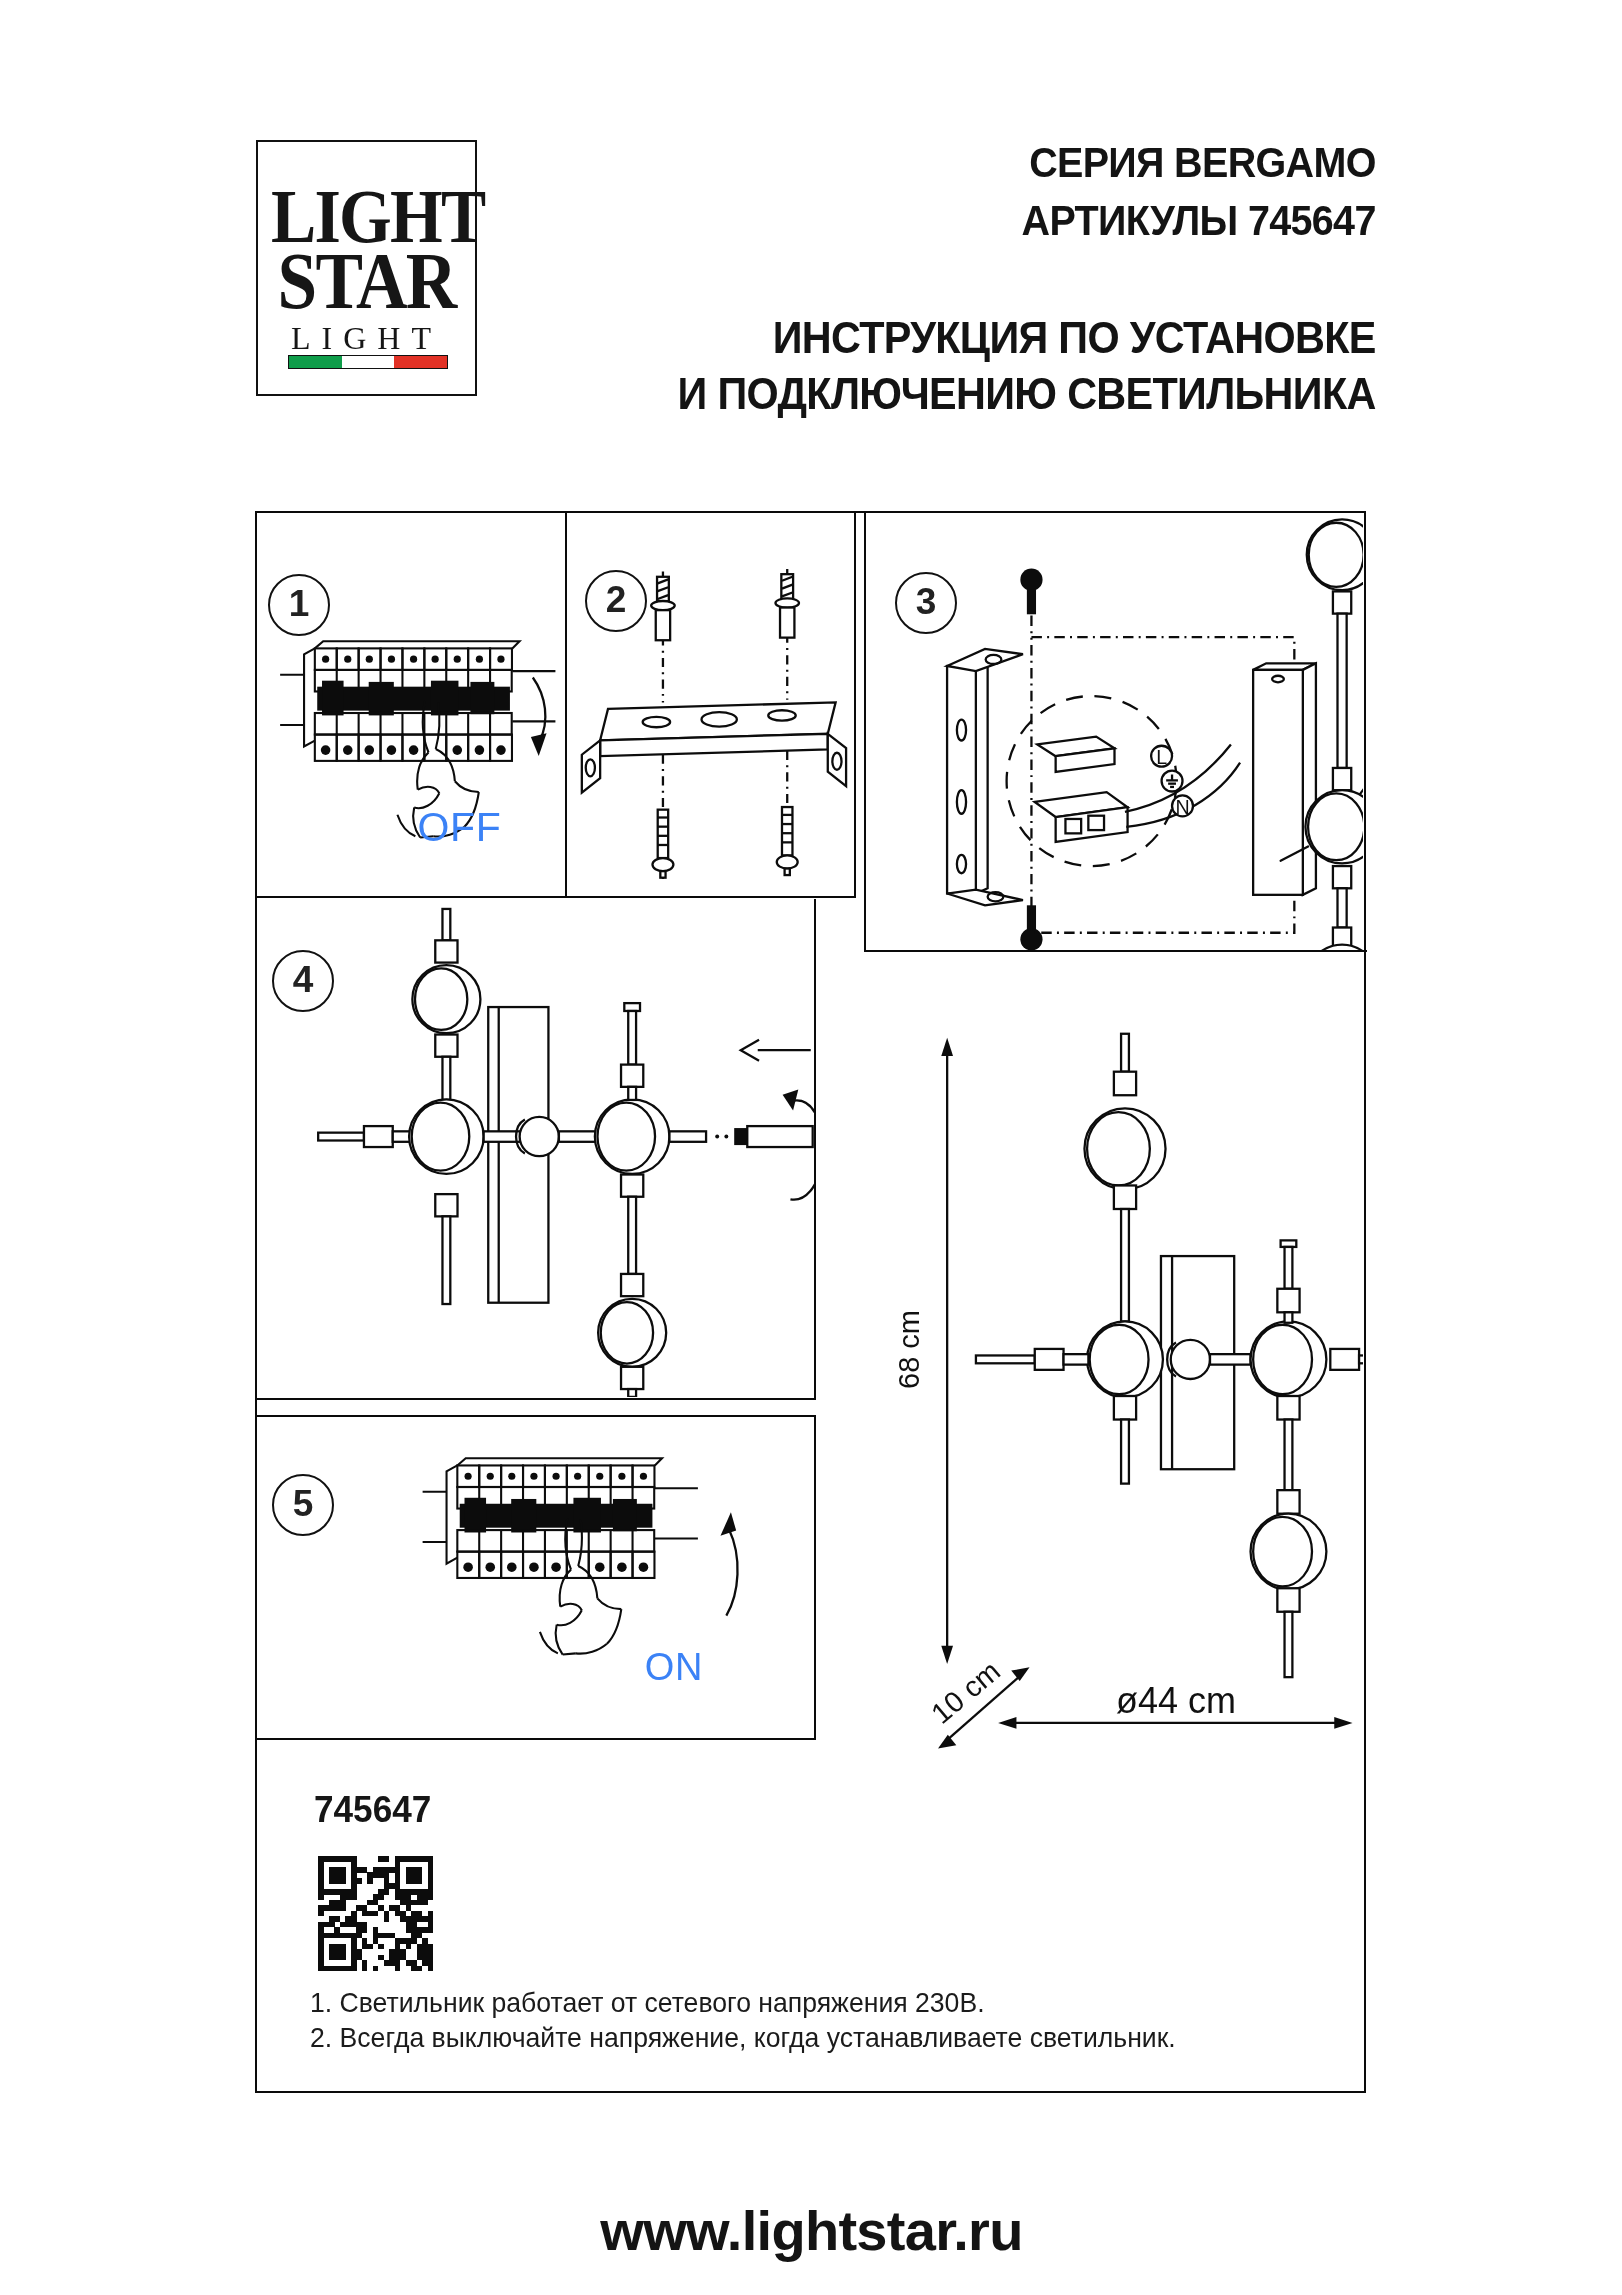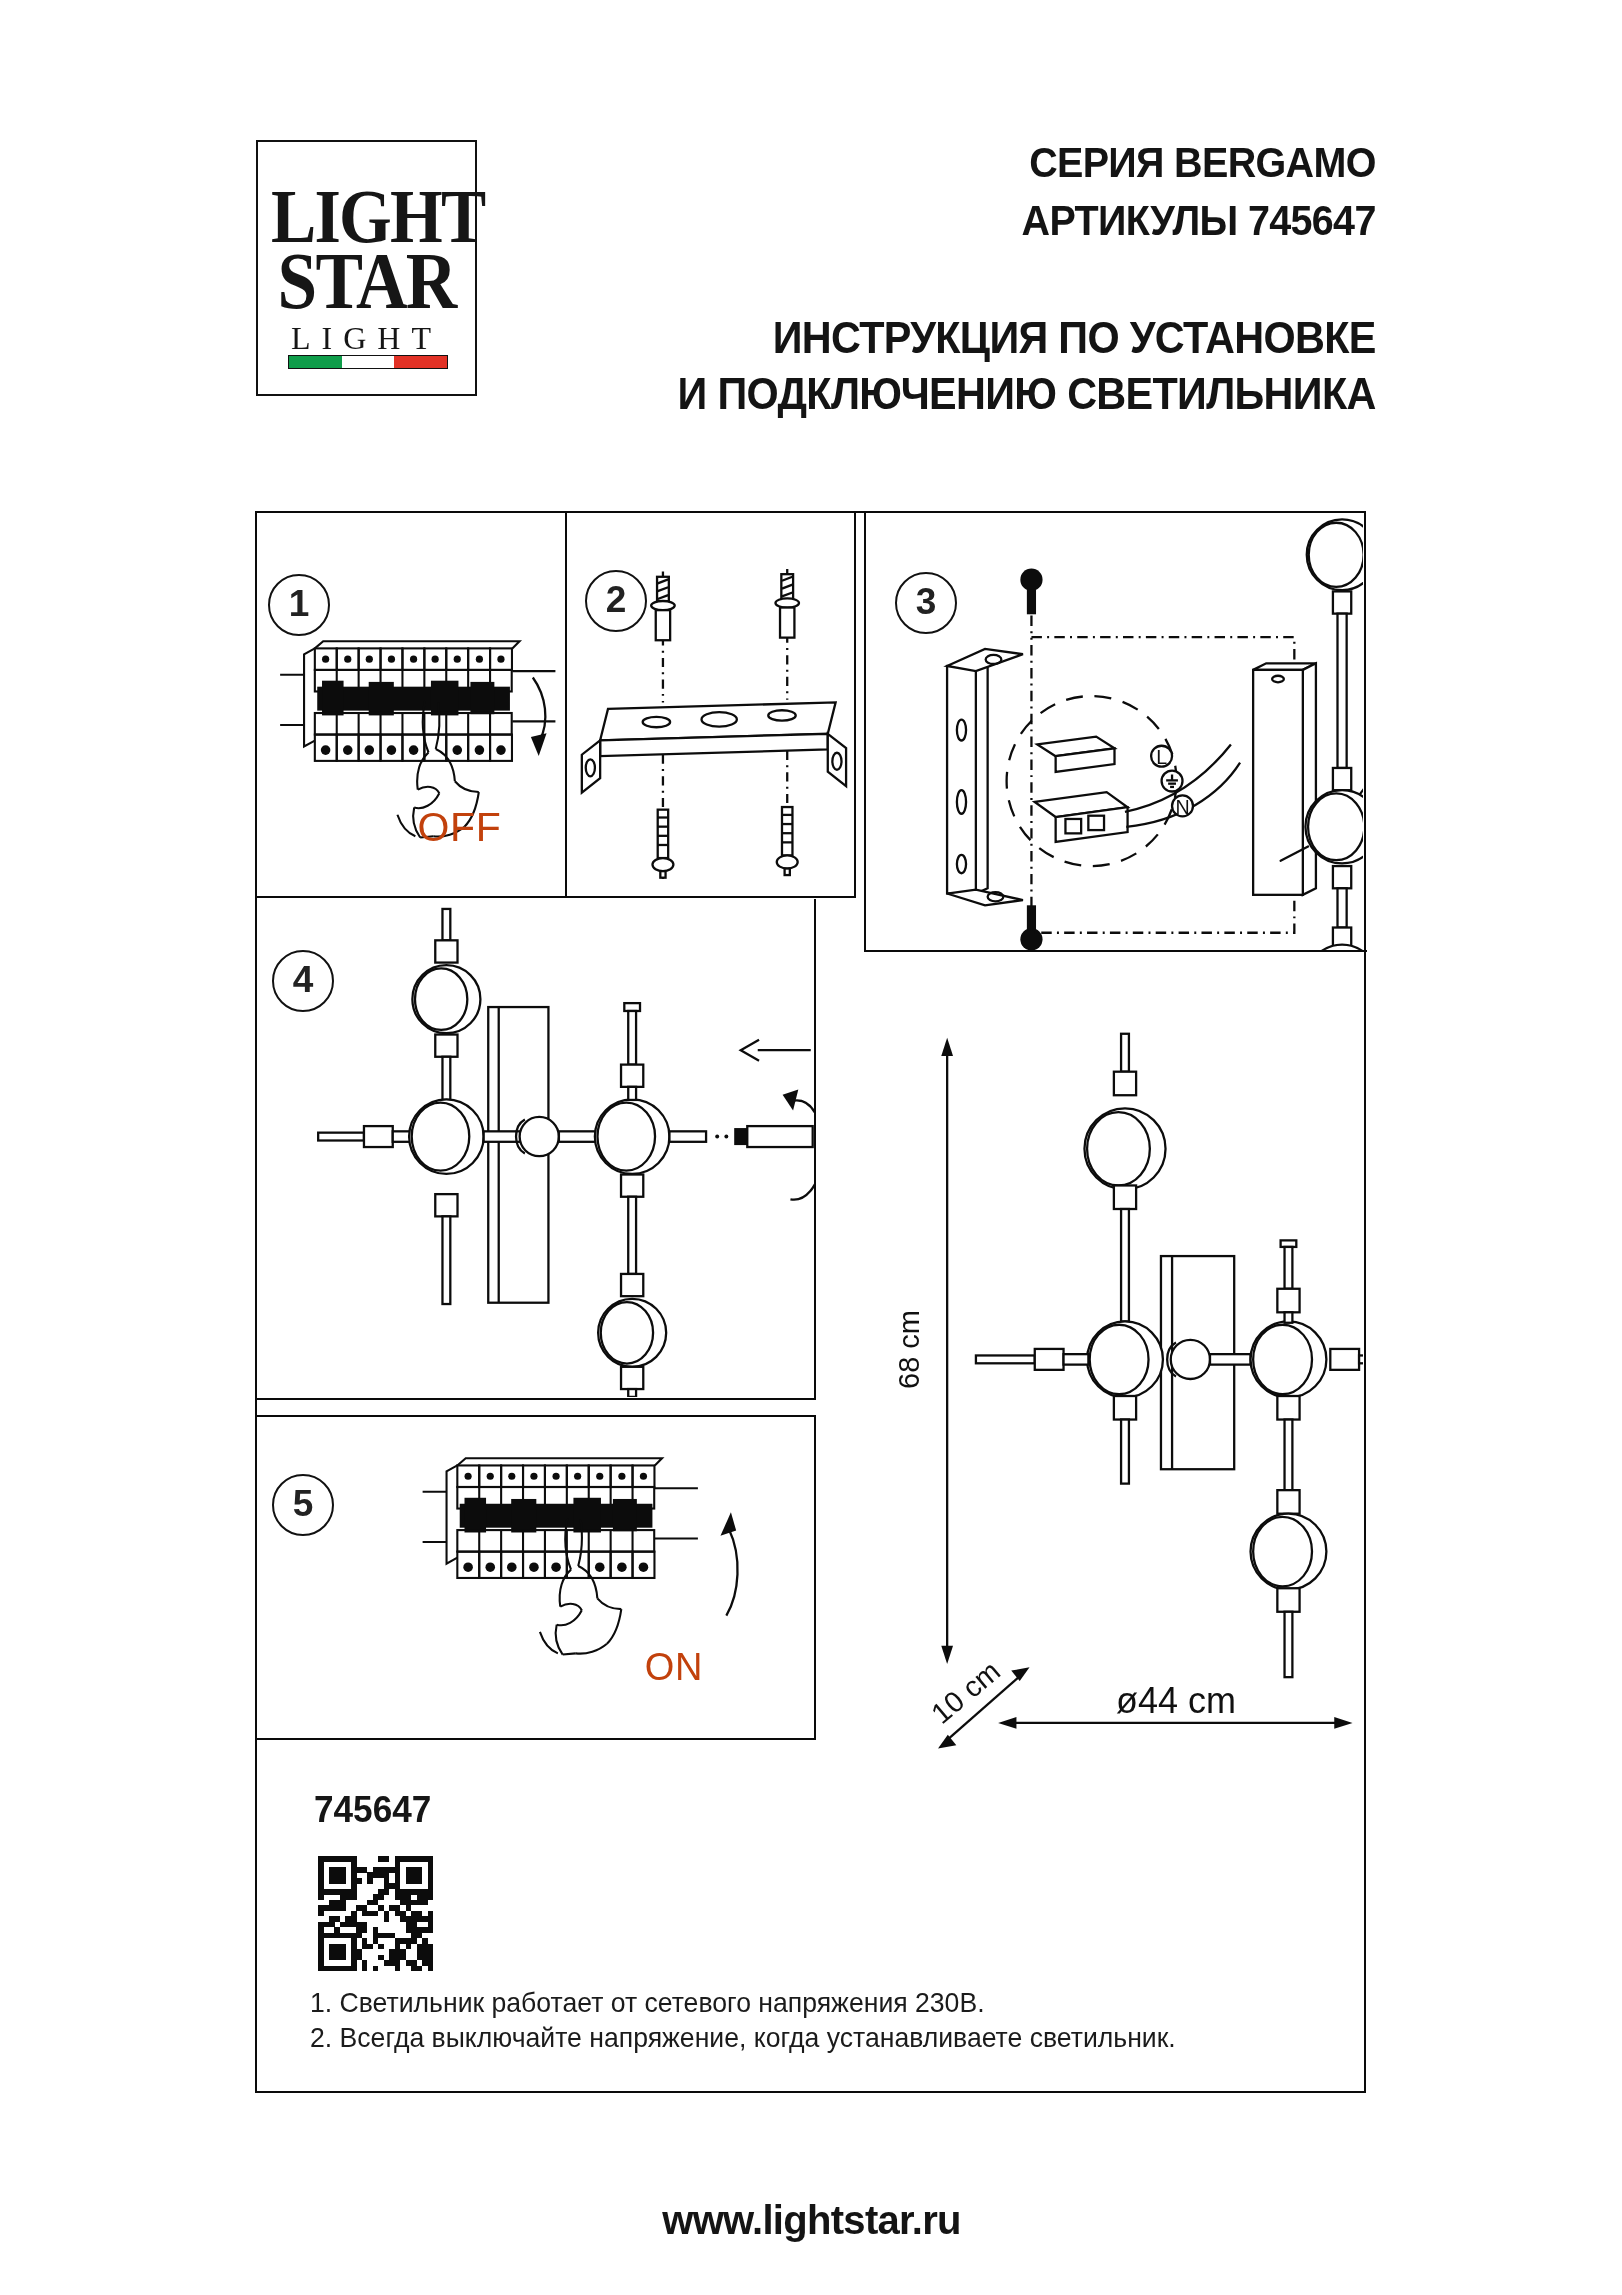--- a/index.html
+++ b/index.html
@@ -20,25 +20,25 @@
                transform:scaleX(.94);transform-origin:right top;}
   .title-sm{font-size:42px;line-height:58px;}
   .title-lg{font-size:44px;line-height:56px;}
   .title-gap{height:60px;}
   
   .frame{position:absolute;box-sizing:border-box;border:0 solid #0a0a0a;}
   
   .num-circle{width:62px;height:62px;border:2.6px solid #111;border-radius:50%;box-sizing:border-box;
               text-align:center;line-height:55px;font-size:37px;font-weight:bold;color:#222;background:#fff;}
   
-  .switch-label{font-size:41px;color:#c2410c;text-align:center;letter-spacing:0.7px;}
+  .switch-label{font-size:41px;color:#3b82f6;text-align:center;letter-spacing:0.7px;}
   .dim-label{font-size:29px;color:#111;text-align:center;white-space:nowrap;}
   .article-label{font-size:37px;font-weight:bold;color:#161616;transform:scaleX(.95);transform-origin:left;}
   .note-line{font-size:28px;color:#1b1b1b;transform:scaleX(.95);transform-origin:left;white-space:nowrap;}
-  .website{left:0;top:2174px;width:100%;text-align:center;font-size:40px;font-weight:bold;color:#141414;letter-spacing:-0.7px;}
+  .website{left:0;top:2174px;width:100%;text-align:center;font-size:56px;font-weight:bold;color:#141414;letter-spacing:-0.7px;}
   svg{display:block;}
   svg text{font-family:"Liberation Sans",sans-serif;}
   .ln{stroke:#0c0c0c;stroke-width:3.5;fill:none;}
   .lnf{stroke:none;fill:#0c0c0c;}
   .lnw{stroke:#0c0c0c;stroke-width:3.5;fill:#fff;}
 </style>
 </head>
 <body>
 
 <div class="page">

